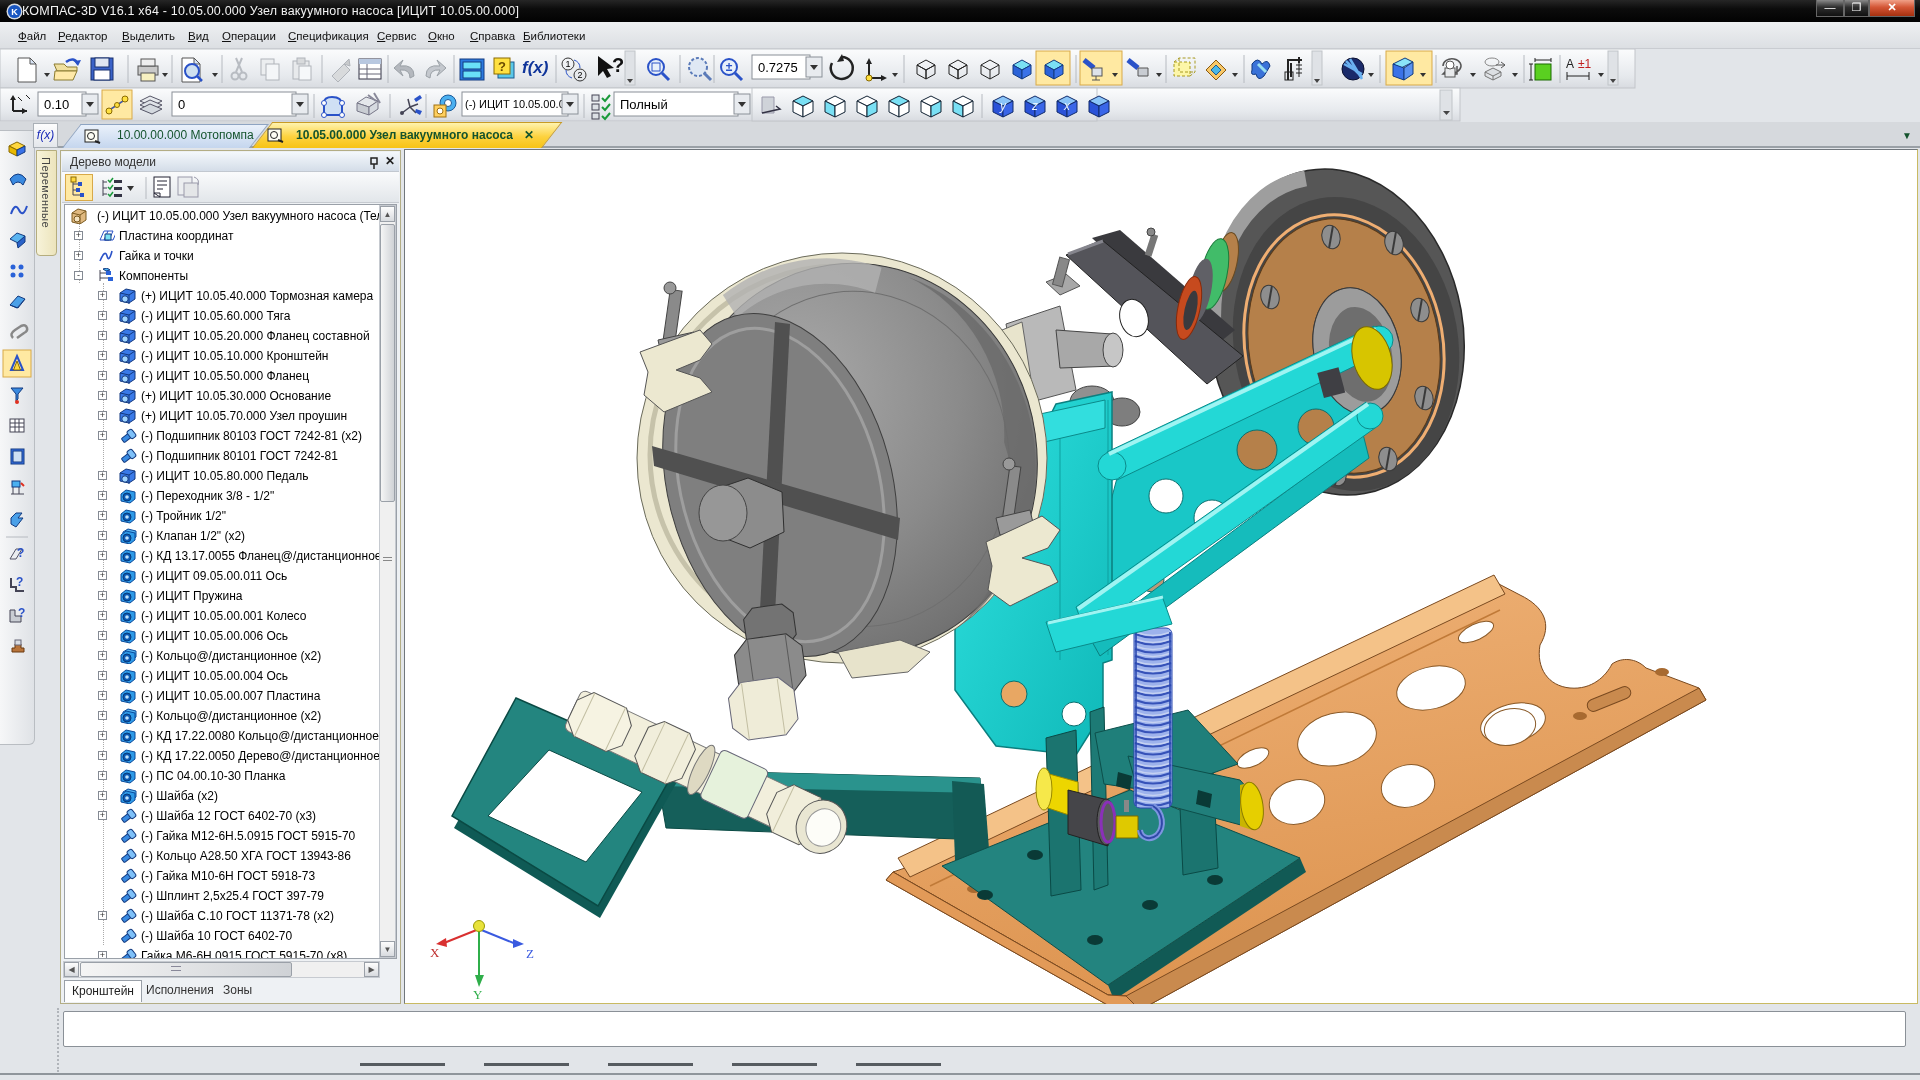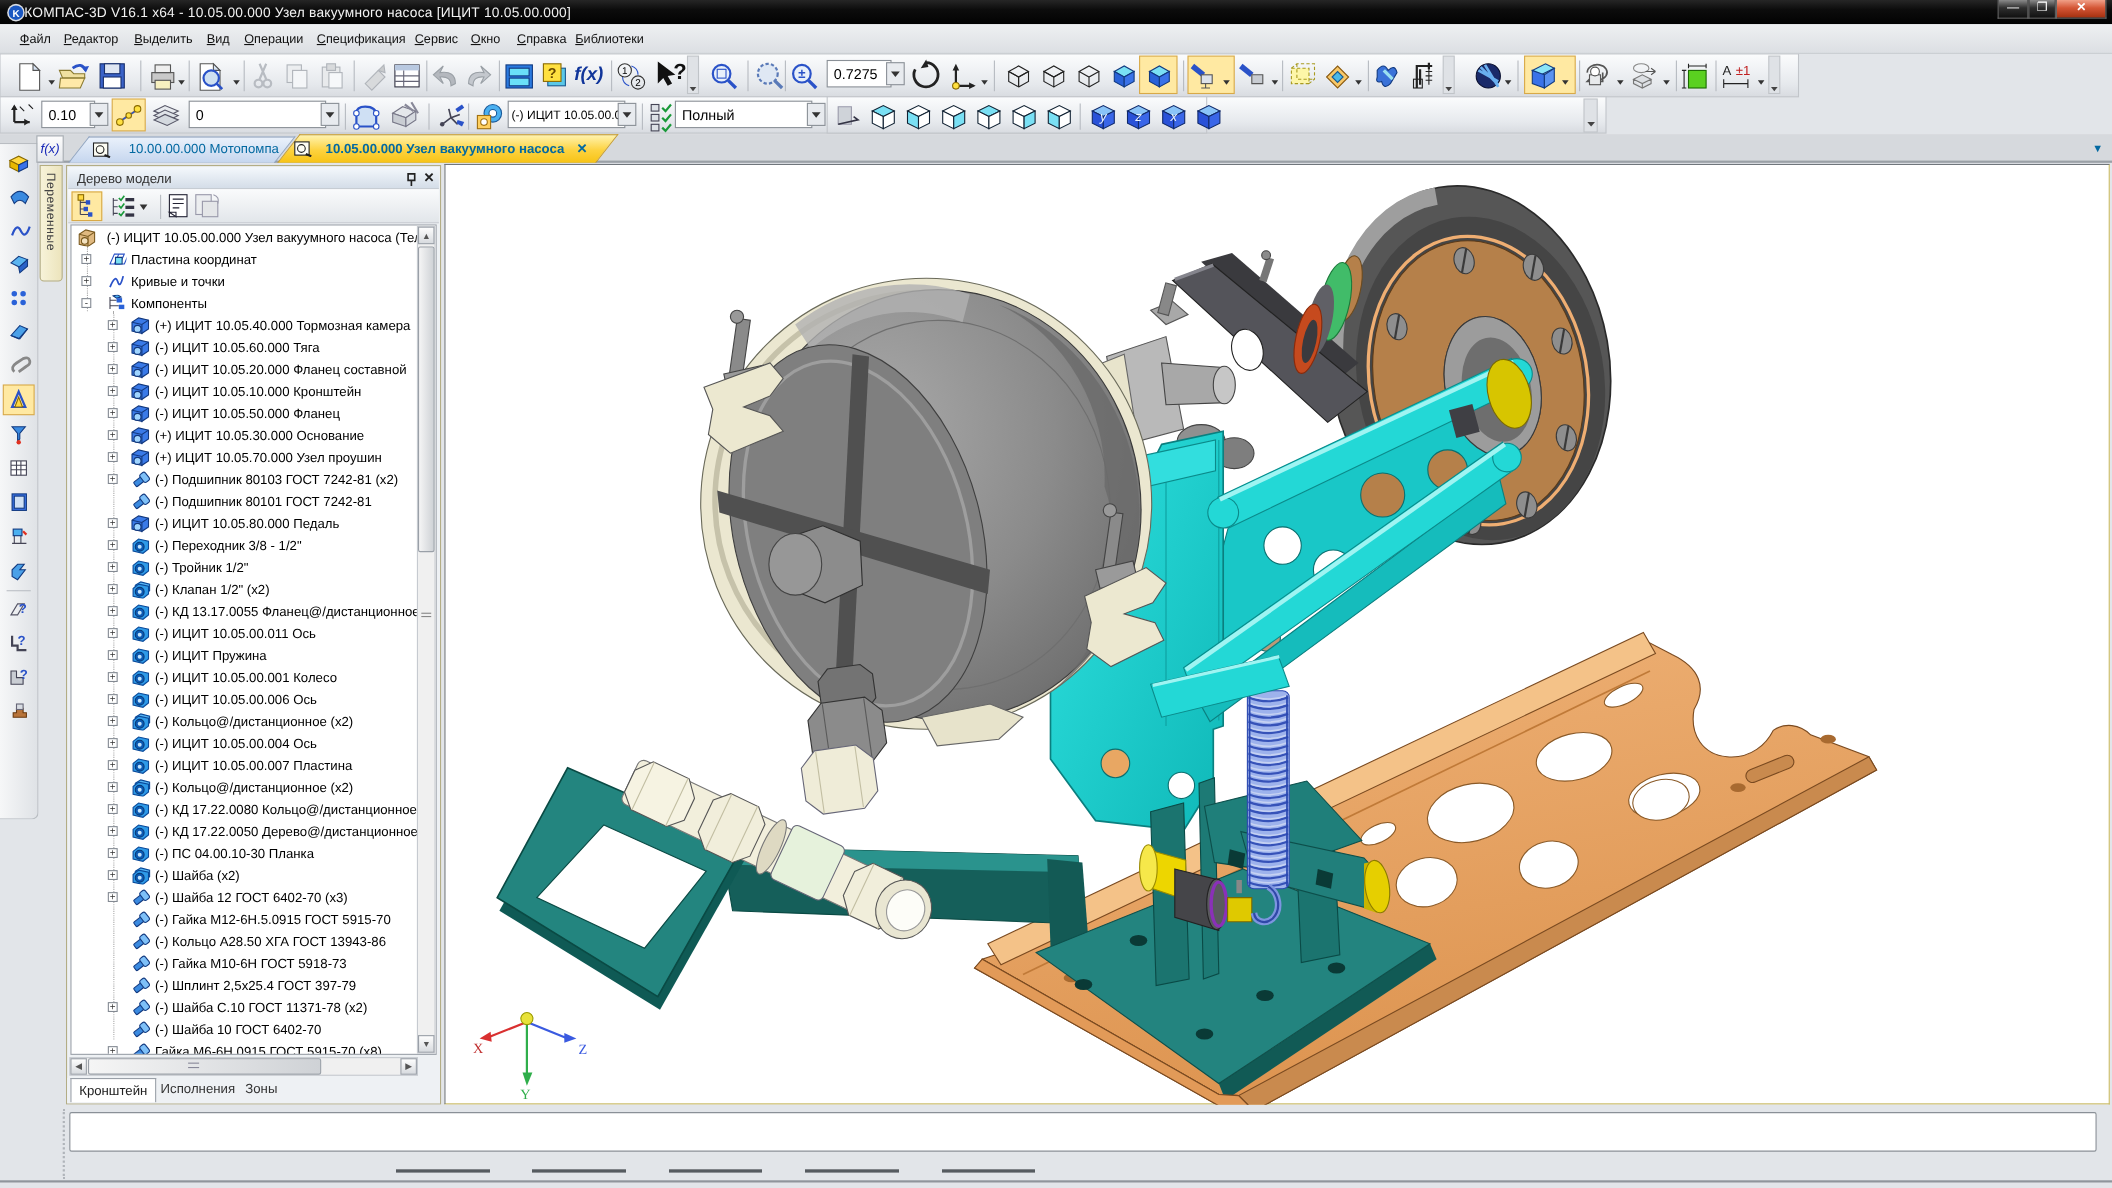--- a/index.html
+++ b/index.html
@@ -11,21 +11,21 @@
 #title .txt{position:absolute;left:22px;top:4px;letter-spacing:.2px}
 .winbtn{position:absolute;top:0;height:17px;border:1px solid #666;border-top:none;color:#fff;text-align:center;font-size:11px;line-height:15px}
 
 #menu{left:0;top:22px;width:1920px;height:27px;background:linear-gradient(#eef0f2,#dcdfe3);border-bottom:1px solid #c9ccd1;font-size:11.5px;color:#111}
 #menu span{position:absolute;top:8px}
 #menu u{text-decoration:underline}
 
 #tabbar{left:0;top:122px;width:1920px;height:26px;background:#d6d9dd}
 .tab1{position:absolute;left:62px;top:2px;width:188px;height:24px;background:linear-gradient(#eaf1fb,#c5d6ee);border:1px solid #8ea4c2;border-bottom:none;transform:skewX(-38deg);transform-origin:bottom left}
 .tab2{position:absolute;left:252px;top:0;width:290px;height:26px;background:linear-gradient(#fff3ae,#fdd23e 55%,#f7c315);border:1px solid #c89b25;border-bottom:none;transform:skewX(-38deg);transform-origin:bottom left}
-.tabtxt{position:absolute;top:6px;font-size:12px;color:#0369a1}
+.tabtxt{position:absolute;top:6px;font-size:12px;color:#14532d}
 
 #tree{left:60px;top:150px;width:341px;height:854px;background:#eef1f4;border:1px solid #b3ad85}
 #treehead{position:absolute;left:1px;top:1px;width:337px;height:20px;background:linear-gradient(#f4f8fc,#d4dde8);font-size:12px;color:#333;border-bottom:1px solid #c2c8d0}
 #treetools{position:absolute;left:1px;top:21px;width:337px;height:31px;background:linear-gradient(#fafbfc,#e2e6ea);border-bottom:1px solid #c6cad0}
 #treebody{position:absolute;left:3px;top:53px;width:333px;height:755px;background:#fff;border:1px solid #9aa0a8;overflow:hidden}
 .trow{position:absolute;left:0;height:20px;font-size:12px;color:#000;white-space:nowrap}
 .pm{position:absolute;width:9px;height:9px;border:1px solid #848a93;background:#fff;font-size:9px;line-height:7px;text-align:center;color:#333}
 
 .sb{background:#f0f0f0;border:1px solid #c6cad0}
 .sbt{background:linear-gradient(90deg,#f5f5f5,#cfd2d6);border:1px solid #9aa0a8;border-radius:2px}
@@ -591,21 +591,21 @@
               <path d="M7,12 l4,-9 m-4,9 h9 l4,-9" fill="none" stroke="#2a52c8"></path>
               <path d="M8,6 h6 v6 h-6 z" fill="#7ae0f4" stroke="#123a80"></path>
             </svg></div>
           <span style="position:absolute;left:54px;top:3px">Пластина координат</span>
         </div>
         <div class="trow" style="top:41px;left:0;width:314px;overflow:hidden">
           <div class="pm" style="left:9px;top:5px">+</div>
           <div style="position:absolute;left:32px;top:2px"><svg width="16" height="16">
               <path d="M3,13 q5,-12 7,-5 t5,-5" fill="none" stroke="#2a52c8" stroke-width="1.6"></path>
             </svg></div>
-          <span style="position:absolute;left:54px;top:3px">Кривые и точки</span>
+          <span style="position:absolute;left:54px;top:3px">Гайка и точки</span>
         </div>
         <div class="trow" style="top:61px;left:0;width:314px;overflow:hidden">
           <div class="pm" style="left:9px;top:5px">-</div>
           <div style="position:absolute;left:32px;top:2px"><svg width="18" height="16">
               <path d="M3,2 v11 M3,5 h6 M3,10 h8" stroke="#445" fill="none"></path>
               <path d="M6,1 l4,-1 l3,2 l-4,1 z" fill="#4ab0f0" stroke="#123a80"></path>
               <rect x="9" y="3" width="5" height="4" fill="#2a62d8"></rect>
               <rect x="11" y="9" width="5" height="4" fill="#2a62d8"></rect>
             </svg></div>
           <span style="position:absolute;left:54px;top:3px">Компоненты</span>
@@ -738,21 +738,21 @@
             </svg></div>
           <span style="position:absolute;left:76px;top:3px">(-) КД 13.17.0055 Фланец@/дистанционное</span>
         </div>
         <div class="trow" style="top:361px;left:0;width:314px;overflow:hidden">
           <div class="pm" style="left:33px;top:5px">+</div>
           <div style="position:absolute;left:54px;top:2px"><svg width="18" height="16">
               <path d="M2,6 l5,-4 l9,2 v7 l-5,4 l-9,-2 z" fill="#2e9ae8" stroke="#0a4a9a"></path>
               <circle cx="8" cy="9" r="4" fill="#0c5ab4" stroke="#063a7a"></circle>
               <circle cx="8" cy="9" r="1.8" fill="#bfe4ff"></circle>
             </svg></div>
-          <span style="position:absolute;left:76px;top:3px">(-) ИЦИТ 10.05.00.011 Ось</span>
+          <span style="position:absolute;left:76px;top:3px">(-) ИЦИТ 09.05.00.011 Ось</span>
         </div>
         <div class="trow" style="top:381px;left:0;width:314px;overflow:hidden">
           <div class="pm" style="left:33px;top:5px">+</div>
           <div style="position:absolute;left:54px;top:2px"><svg width="18" height="16">
               <path d="M2,6 l5,-4 l9,2 v7 l-5,4 l-9,-2 z" fill="#2e9ae8" stroke="#0a4a9a"></path>
               <circle cx="8" cy="9" r="4" fill="#0c5ab4" stroke="#063a7a"></circle>
               <circle cx="8" cy="9" r="1.8" fill="#bfe4ff"></circle>
             </svg></div>
           <span style="position:absolute;left:76px;top:3px">(-) ИЦИТ  Пружина</span>
         </div>

